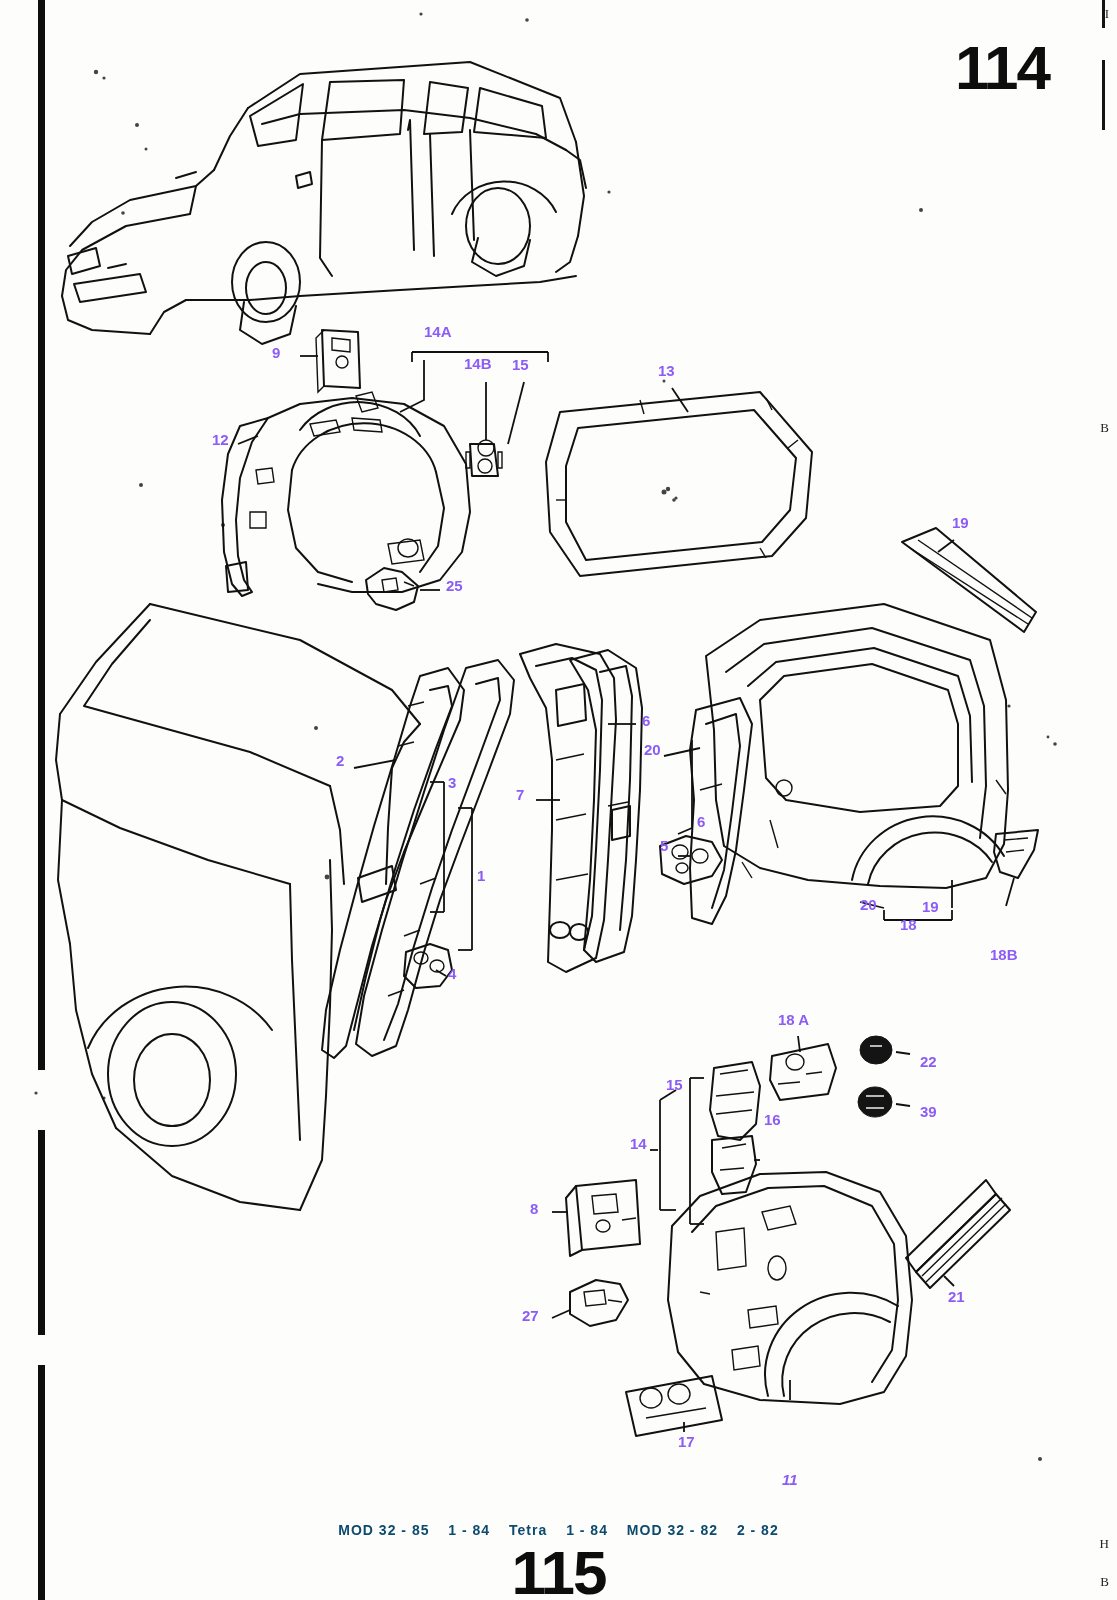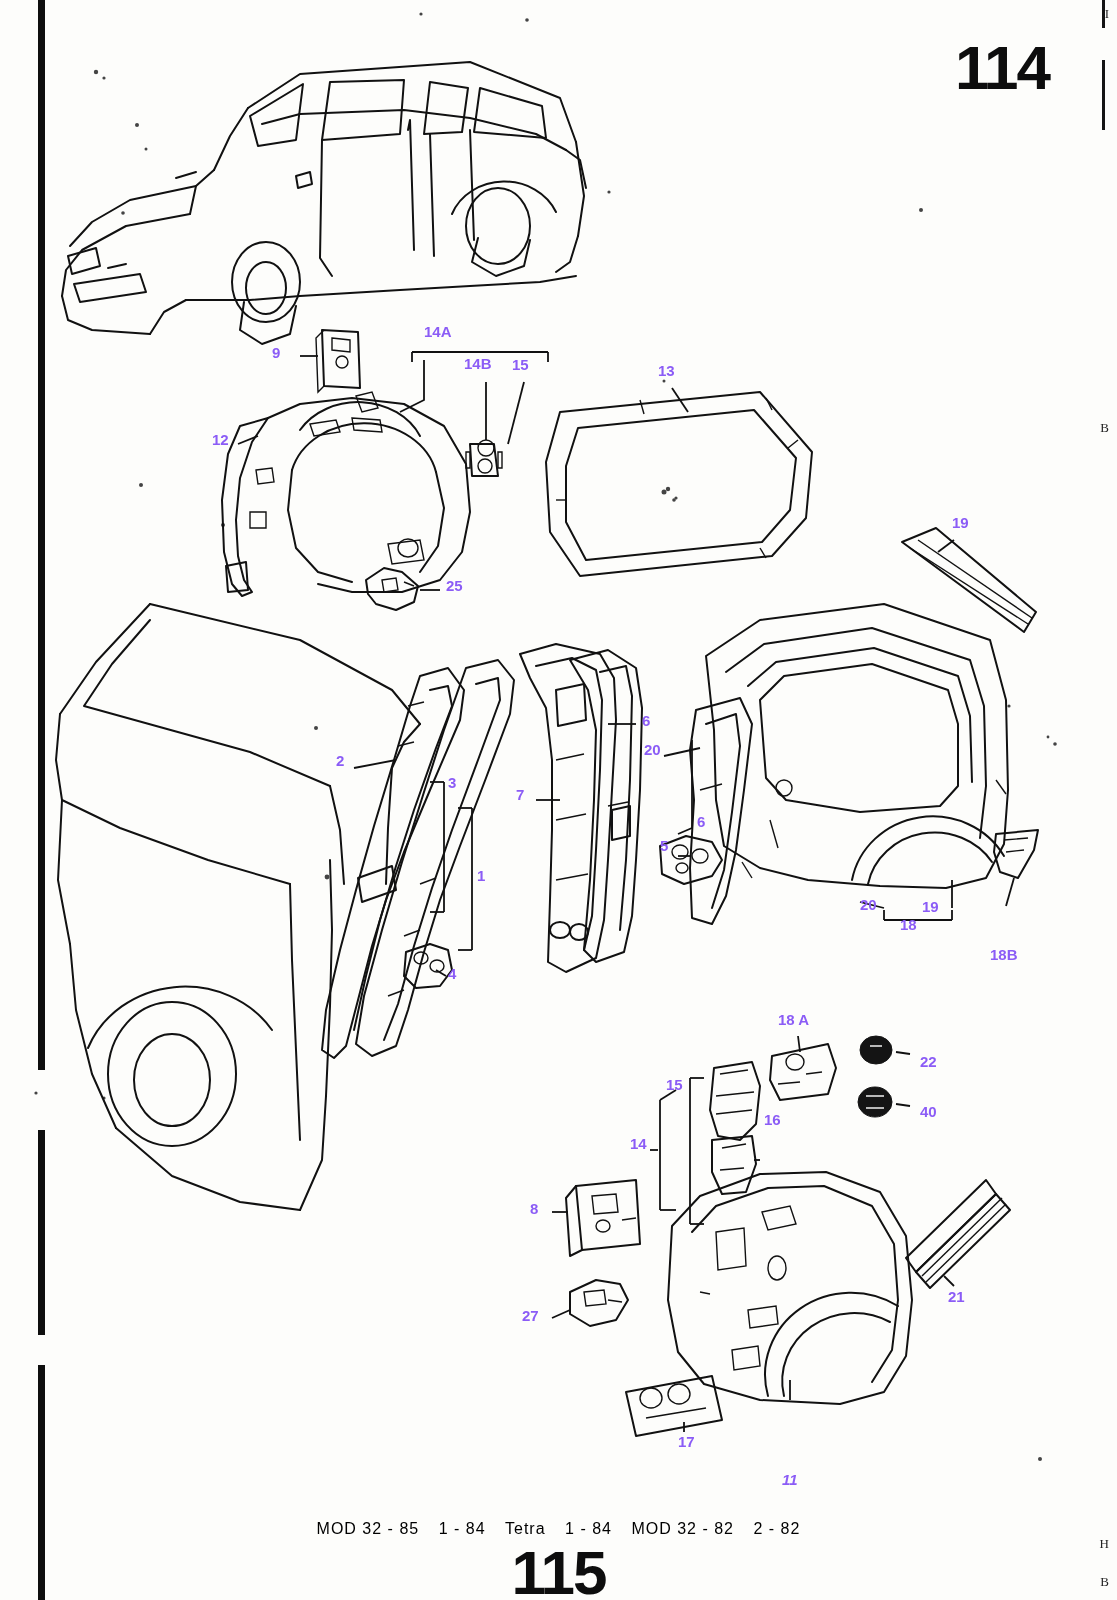--- a/index.html
+++ b/index.html
@@ -51,24 +51,24 @@
     font-weight: bold;
     letter-spacing: -2px;
     color: #0d0d0d;
   }
   .footer-codes {
     position: absolute;
     left: 0;
     right: 0;
     bottom: 62px;
     text-align: center;
-    font-size: 16px;
-    font-weight: normal;
+    font-size: 14px;
+    font-weight: bold;
     letter-spacing: 1px;
-    color: #000000;
+    color: #0c4a6e;
     font-family: "Liberation Sans", sans-serif;
   }
   .footer-codes span { margin: 0 7px; }
   .right-mark {
     position: absolute;
     right: 8px;
     font-size: 13px;
     color: #222;
     font-family: "Liberation Serif", serif;
   }
@@ -518,21 +518,21 @@
   <div class="callout" style="left:697px; top:814px;">6</div>
   <div class="callout" style="left:660px; top:838px;">5</div>
   <div class="callout" style="left:477px; top:868px;">1</div>
   <div class="callout" style="left:922px; top:899px;">19</div>
   <div class="callout" style="left:860px; top:897px;">20</div>
   <div class="callout" style="left:900px; top:917px;">18</div>
   <div class="callout" style="left:990px; top:911px;margin-top:36px;">18B</div>
   <div class="callout" style="left:448px; top:966px;">4</div>
   <div class="callout" style="left:778px; top:1012px;">18 A</div>
   <div class="callout" style="left:920px; top:1054px;">22</div>
-  <div class="callout" style="left:920px; top:1104px;">40</div>
+  <div class="callout" style="left:920px; top:1104px;">39</div>
   <div class="callout" style="left:666px; top:1077px;">15</div>
   <div class="callout" style="left:630px; top:1136px;text-align:right;">14</div>
   <div class="callout" style="left:764px; top:1112px;">16</div>
   <div class="callout" style="left:530px; top:1201px;">8</div>
   <div class="callout" style="left:948px; top:1289px;">21</div>
   <div class="callout" style="left:522px; top:1308px;">27</div>
   <div class="callout" style="left:782px; top:1472px;font-style:italic;">11</div>
   <div class="callout" style="left:678px; top:1434px;text-align:right;">17</div>
 
   <div class="footer-codes">

